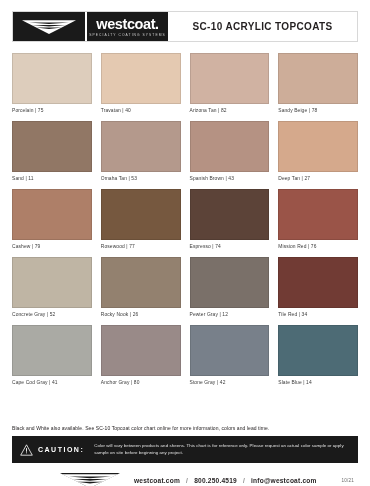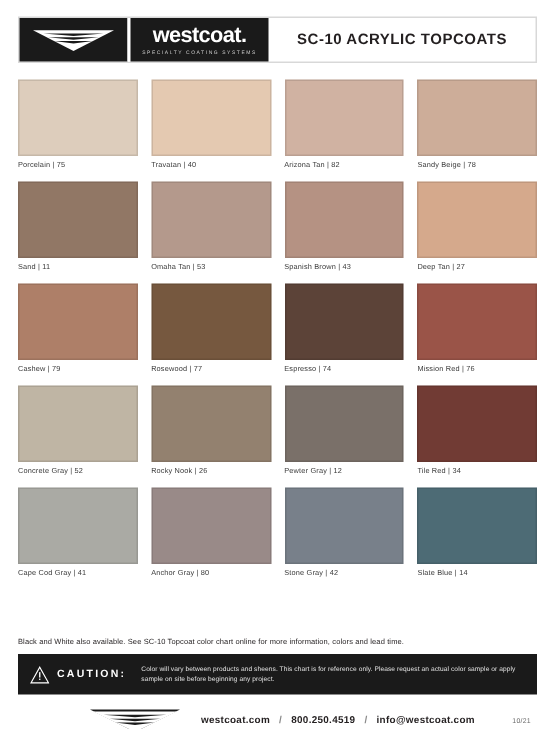--- a/index.html
+++ b/index.html
@@ -40,21 +40,21 @@
     justify-content: center;
     flex: 0 0 auto;
   }
   .logo-mark svg { display: block; }
   .logo-divider {
     width: 2px;
     background: #ffffff;
     flex: 0 0 auto;
   }
   .logo-word {
-    width: 92px;
+    width: 81px;
     background: #1a1a1a;
     flex: 0 0 auto;
     display: flex;
     flex-direction: column;
     align-items: center;
     justify-content: center;
     padding-top: 1px;
     box-sizing: border-box;
   }
   .logo-word .wc {

